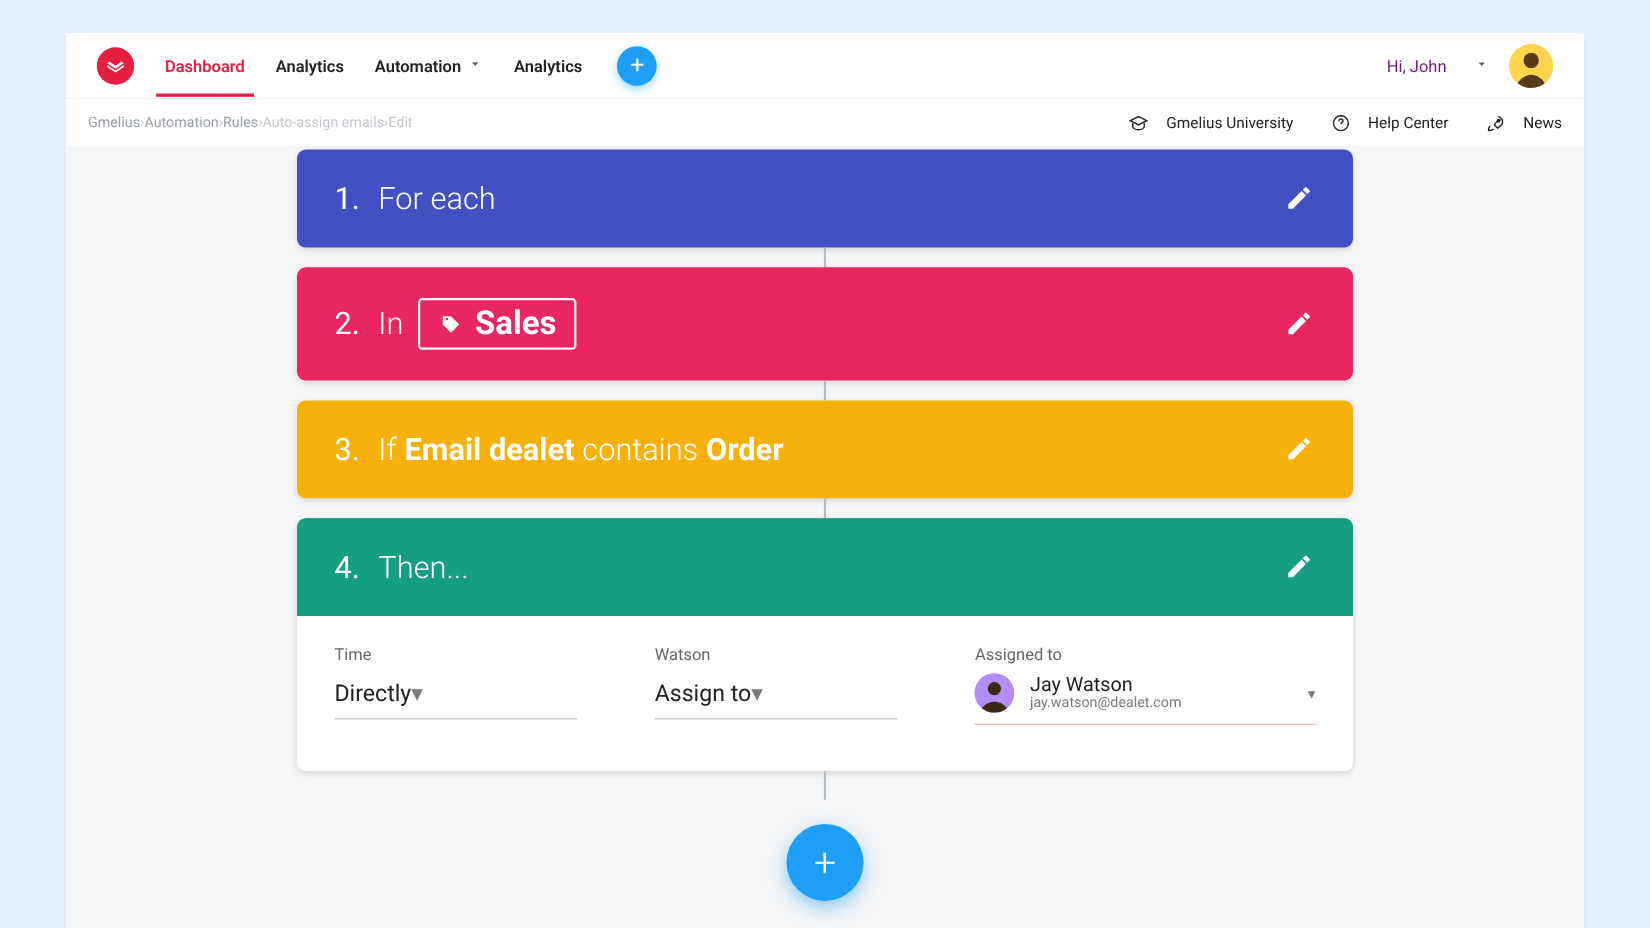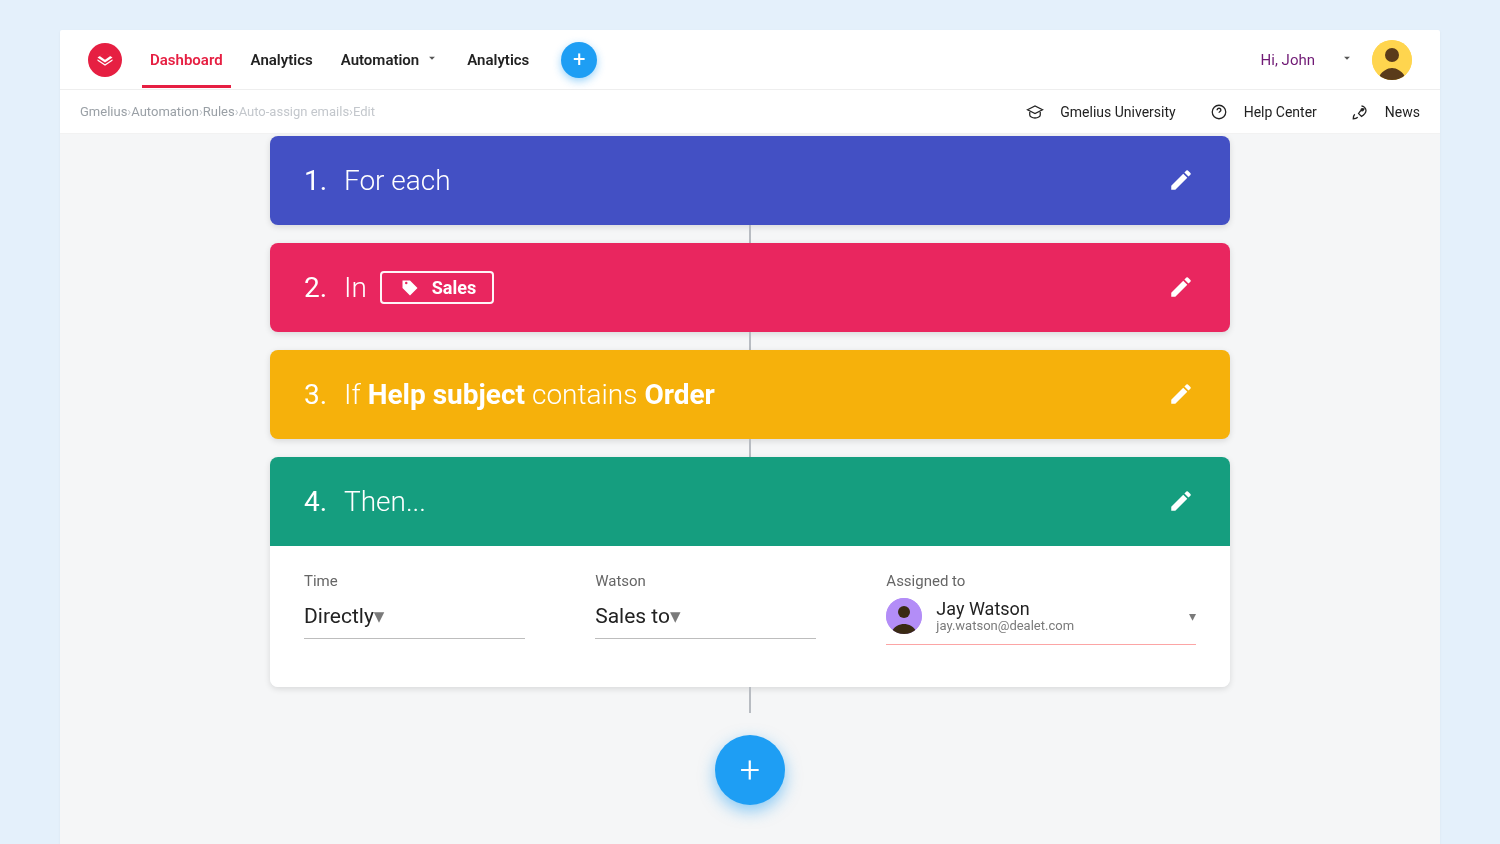--- a/index.html
+++ b/index.html
@@ -73,21 +73,21 @@
   }
   .card .text { font-size:28px; font-weight:300; display:flex; align-items:center; flex-wrap:wrap; gap:.25em;}
   .card .text .num { font-weight:400; margin-right:.35em;}
   .card .text .strong { font-weight:700; }
   .tag-pill {
     display:inline-flex; align-items:center; gap:10px;
     border:2px solid rgba(255,255,255,.95); border-radius:4px;
     padding:4px 16px; margin-left:6px;
   }
   .tag-pill svg { width:24px; height:20px; fill:#fff; }
-  .tag-pill span { font-weight:700; font-size:18px; }
+  .tag-pill span { font-weight:700; font-size:30px; }
   .edit-btn { width:28px; height:28px; cursor:pointer; }
   .edit-btn svg { width:26px; height:26px; fill:#fff; }
 
   .card-trigger { background:#4350c4; }
   .card-scope    { background:#e9265f; }
   .card-condition{ background:#f6b10b; }
   .card-then-head{ background:#159e7f; }
 
   
   .then-wrap { border-radius:8px; overflow:hidden; box-shadow:0 2px 6px rgba(0,0,0,.12); }
@@ -236,21 +236,21 @@
             </svg>
         </div>
       </div>
 
       <div class="connector"></div>
 
       <div class="card card-condition">
         <div class="text">
           <span class="num">3.</span>
           <span>If</span>
-          <span class="strong">Help subject</span>
+          <span class="strong">Email dealet</span>
           <span>contains</span>
           <span class="strong">Order</span>
         </div>
         <div class="edit-btn">
           <svg viewBox="0 0 24 24">
               <path d="M3 17.25V21h3.75L17.81 9.94l-3.75-3.75L3 17.25zM20.71 7.04a1 1 0 000-1.41l-2.34-2.34a1 1 0 00-1.41 0l-1.83 1.83 3.75 3.75 1.83-1.83z"></path>
             </svg>
         </div>
       </div>
 
@@ -272,21 +272,21 @@
           <div class="field">
             <div class="field-label">Time</div>
             <div class="select">
               <span>Directly</span>
               <span class="caret">▾</span>
             </div>
           </div>
           <div class="field">
             <div class="field-label">Watson</div>
             <div class="select">
-              <span>Sales to</span>
+              <span>Assign to</span>
               <span class="caret">▾</span>
             </div>
           </div>
           <div class="field field-lg">
             <div class="field-label">Assigned to</div>
             <div class="assignee">
               <div class="assignee-avatar">
                 <svg viewBox="0 0 36 36">
                     <circle cx="18" cy="18" r="18" fill="#b38df7"></circle>
                     <circle cx="18" cy="14" r="6" fill="#3a2a14"></circle>

